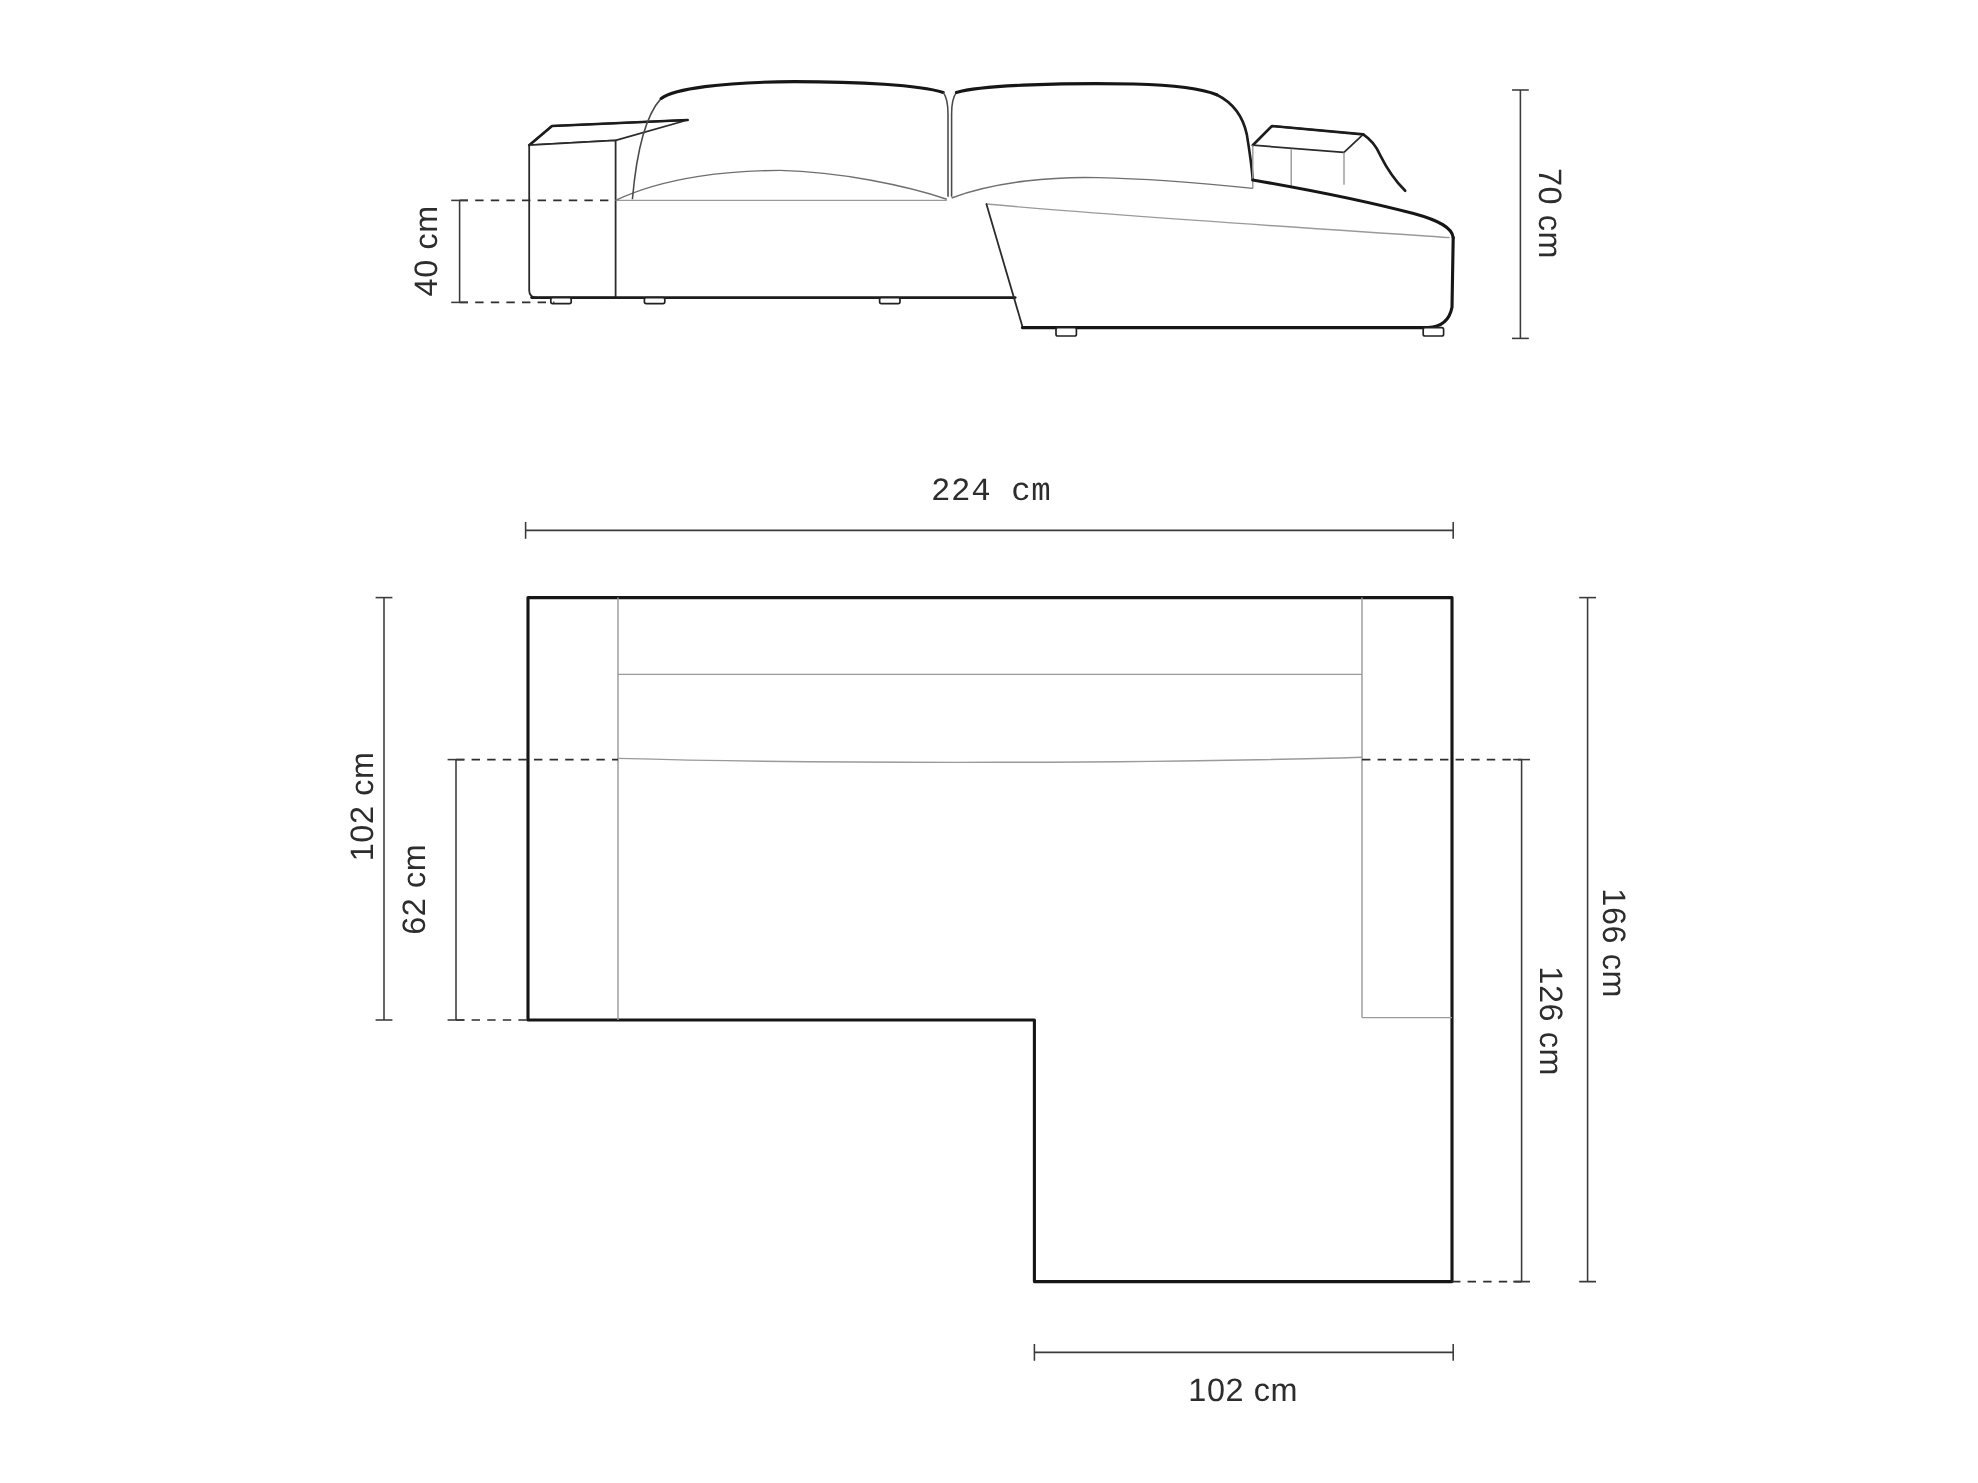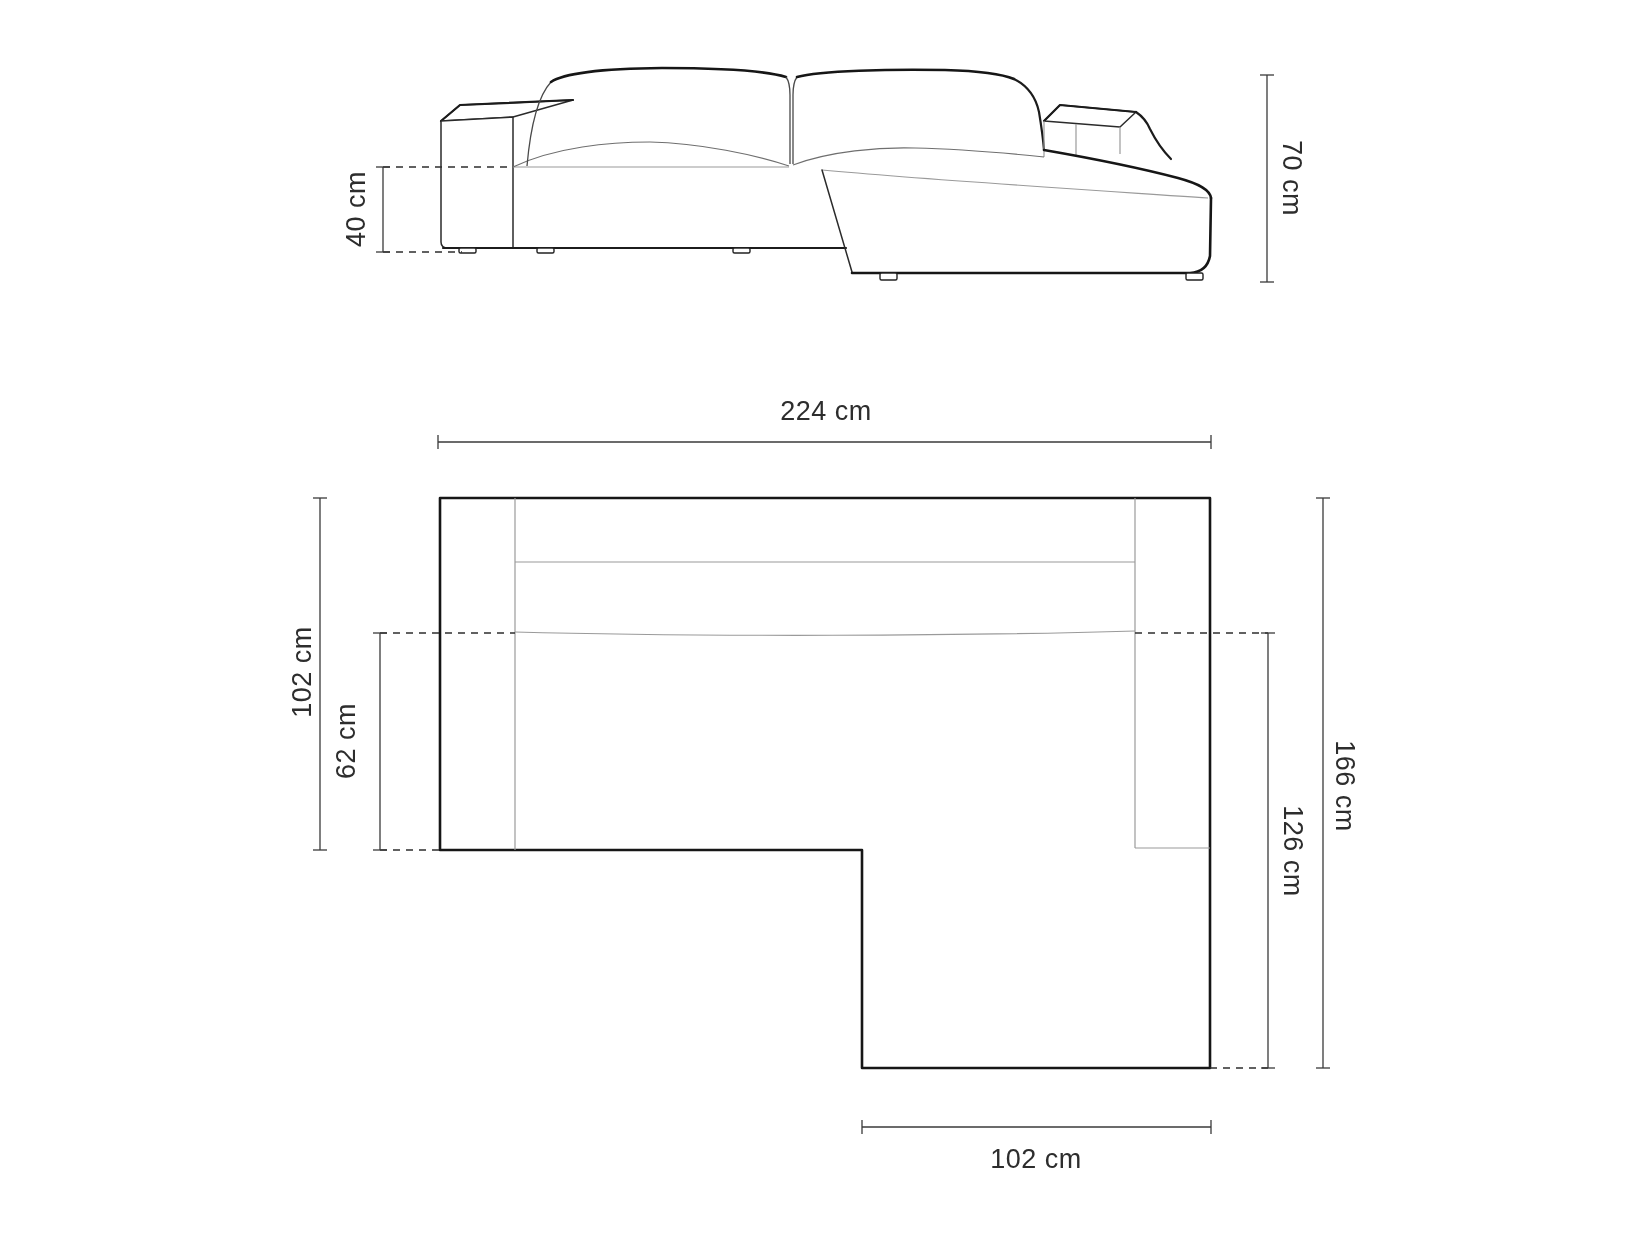--- a/index.html
+++ b/index.html
@@ -124,21 +124,21 @@
       <path class="dim" d="M862,1127 L1211,1127"></path>
       <path class="dim" d="M862,1120 L862,1134"></path>
       <path class="dim" d="M1211,1120 L1211,1134"></path>
     </g>
   </svg>
 
   <div class="dim-label rot-ccw" style="left:356px;top:209px;">40 cm</div>
 
   <div class="dim-label rot-cw" style="left:1291px;top:178px;">70 cm</div>
 
-  <div class="dim-label" style="left:826px;top:411px;">224 cm</div>
+  <div class="dim-label" style="left:826px;top:411px;font-family:Liberation Mono, monospace;">224 cm</div>
 
   <div class="dim-label rot-ccw" style="left:302px;top:672px;">102 cm</div>
 
   <div class="dim-label rot-ccw" style="left:346px;top:741px;">62 cm</div>
 
   <div class="dim-label rot-cw" style="left:1344px;top:786px;">166 cm</div>
 
   <div class="dim-label rot-cw" style="left:1292px;top:851px;">126 cm</div>
 
   <div class="dim-label" style="left:1036px;top:1159px;">102 cm</div>

